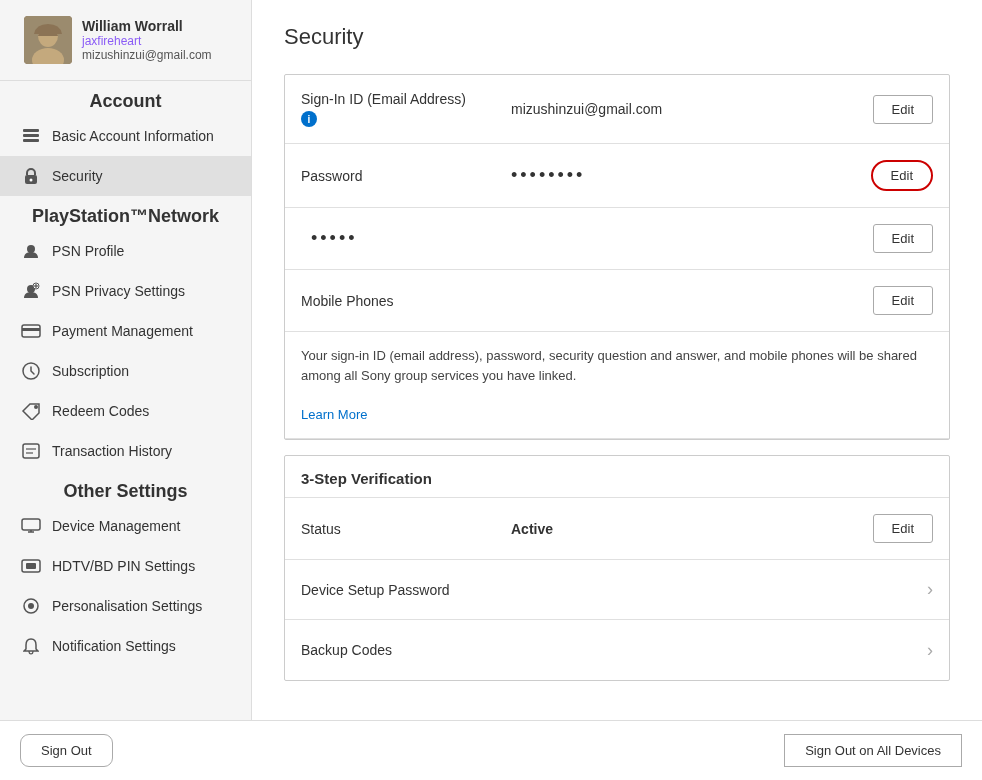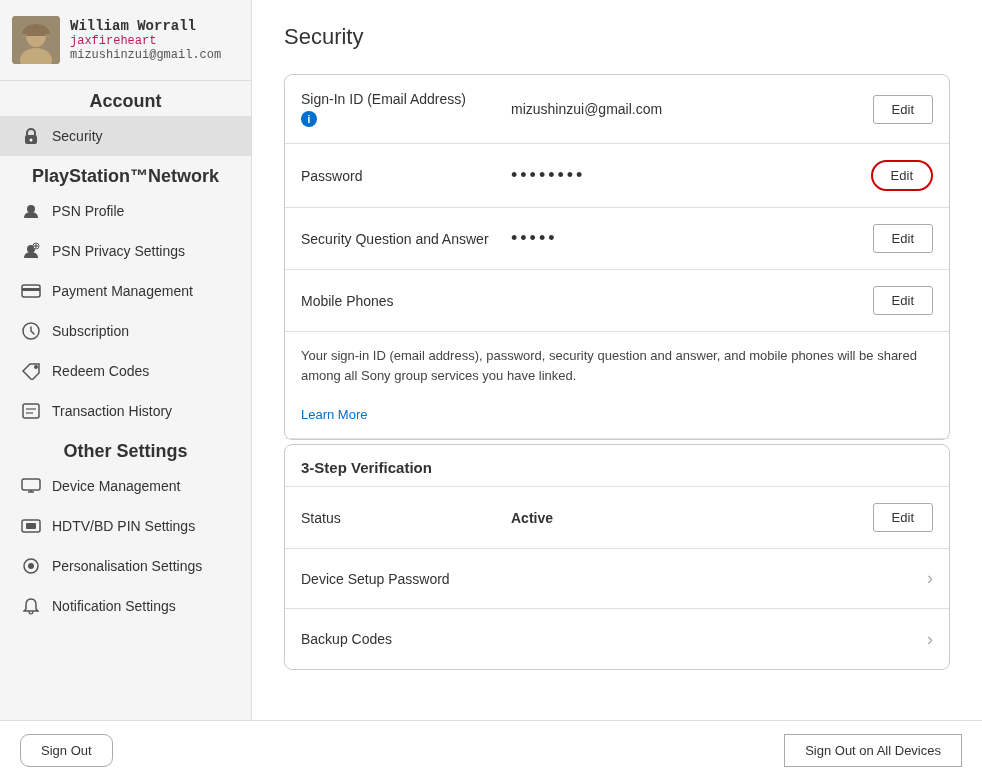--- a/index.html
+++ b/index.html
@@ -26,23 +26,22 @@
       background: #f5f5f5;
       border-right: 1px solid #ddd;
       display: flex;
       flex-direction: column;
       overflow-y: auto;
       padding-bottom: 60px;
     }
     .sidebar-profile {
       display: flex;
       align-items: center;
-      padding: 16px 12px;
+      padding: 16px 24px;
       border-bottom: 1px solid #ddd;
-      font-family: Liberation Mono, monospace;
     }
     .sidebar-avatar {
       width: 48px;
       height: 48px;
       border-radius: 4px;
       background: #8B7355;
       margin-right: 10px;
       overflow: hidden;
       flex-shrink: 0;
     }
@@ -53,21 +52,21 @@
     .sidebar-profile-info {
       display: flex;
       flex-direction: column;
     }
     .sidebar-username {
       font-weight: bold;
       font-size: 14px;
     }
     .sidebar-handle {
       font-size: 12px;
-      color: #be185d;
+      color: #8b5cf6;
     }
     .sidebar-email {
       font-size: 12px;
       color: #555;
     }
     .sidebar-section-label {
       padding: 10px 12px 4px 12px;
       font-size: 18px;
       font-weight: bold;
       color: #333;
@@ -104,22 +103,22 @@
       padding: 24px 32px;
     }
     .page-title {
       font-size: 22px;
       font-weight: normal;
       color: #333;
       margin-bottom: 24px;
     }
     .section-card {
       border: 1px solid #ccc;
-      border-radius: 8px;
-      margin-bottom: 4px;
+      border-radius: 2px;
+      margin-bottom: 15px;
     }
     .field-row {
       display: flex;
       align-items: center;
       padding: 16px 16px;
       border-bottom: 1px solid #e0e0e0;
       min-height: 60px;
     }
     .field-row:last-child {
       border-bottom: none;
@@ -250,20 +249,30 @@
       </div>
       <div class="sidebar-profile-info">
         <span class="sidebar-username">William Worrall</span>
         <span class="sidebar-handle">jaxfireheart</span>
         <span class="sidebar-email">mizushinzui@gmail.com</span>
       </div>
     </div>
 
     <div class="sidebar-section-label">Account</div>
 
+    <div class="sidebar-item">
+      <div class="sidebar-item-icon">
+        <svg width="18" height="18" viewBox="0 0 18 18">
+            <rect x="1" y="2" width="16" height="3" rx="1" fill="#555"></rect>
+            <rect x="1" y="7" width="16" height="3" rx="1" fill="#555"></rect>
+            <rect x="1" y="12" width="16" height="3" rx="1" fill="#555"></rect>
+          </svg>
+      </div>
+      <span class="sidebar-item-label">Basic Account Information</span>
+    </div>
 
     <div class="sidebar-item active">
       <div class="sidebar-item-icon">
         <svg width="16" height="18" viewBox="0 0 16 18">
             <rect x="2" y="8" width="12" height="9" rx="2" fill="#555"></rect>
             <path d="M4 8V6a4 4 0 0 1 8 0v2" stroke="#555" stroke-width="2" fill="none"></path>
             <circle cx="8" cy="13" r="1.5" fill="#fff"></circle>
           </svg>
       </div>
       <span class="sidebar-item-label">Security</span>
@@ -396,23 +405,20 @@
 
       <div class="field-row">
         <div class="field-label">
           <span class="field-label-text">Password</span>
         </div>
         <div class="field-value dots">••••••••</div>
         <button class="edit-btn highlighted">Edit</button>
       </div>
 
       <div class="field-row">
-        <div class="field-label">
-          <span class="field-label-text">Security Question and Answer</span>
-        </div>
         <div class="field-value dots">•••••</div>
         <button class="edit-btn">Edit</button>
       </div>
 
       <div class="field-row">
         <div class="field-label">
           <span class="field-label-text">Mobile Phones</span>
         </div>
         <div class="field-value"></div>
         <button class="edit-btn">Edit</button>

